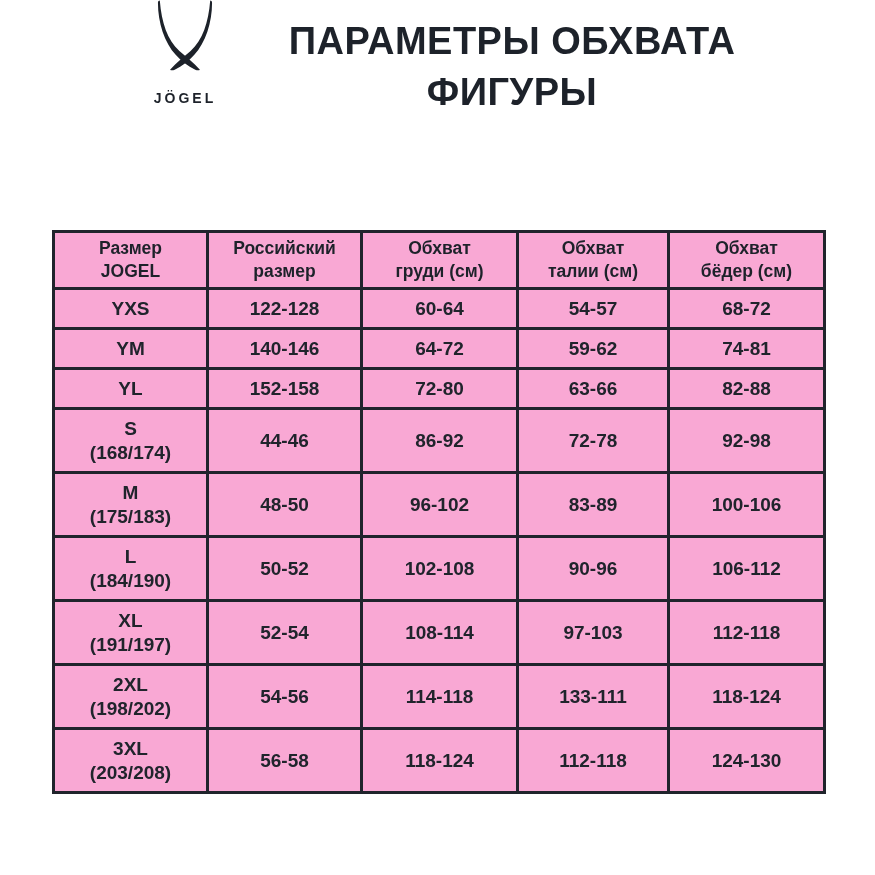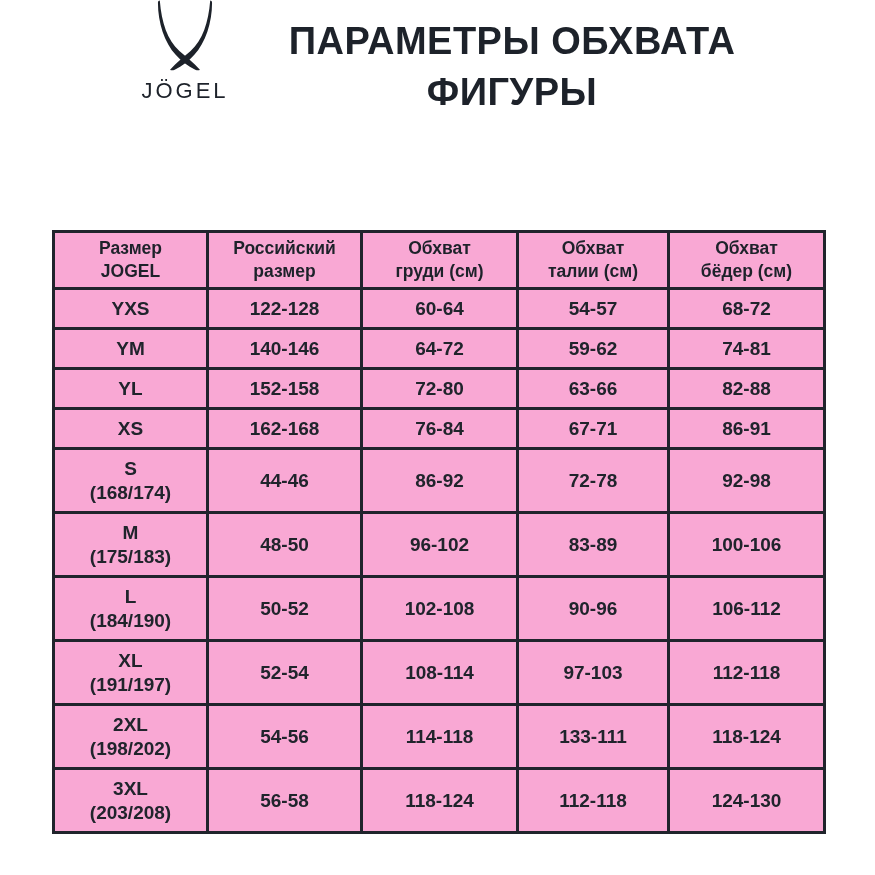--- a/index.html
+++ b/index.html
@@ -15,23 +15,23 @@
   
   .logo {
     position: absolute;
     left: 126px; top: 0;
     width: 118px;
     text-align: center;
   }
   .logo-symbol { display: block; margin: 0 auto; }
   .logo-wordmark {
     display: block;
-    margin-top: 4px;
-    font-size: 22px;
-    font-weight: normal;
+    margin-top: 16px;
+    font-size: 14px;
+    font-weight: bold;
     letter-spacing: 3px;
     color: #1d222a;
   }
 
   .title {
     position: absolute;
     left: 512px; top: 16px;
     transform: translateX(-50%);
     width: 560px;
     text-align: center;
@@ -139,27 +139,20 @@
           <td>59-62</td>
           <td>74-81</td>
         </tr>
         <tr class="single">
           <td>YL</td>
           <td>152-158</td>
           <td>72-80</td>
           <td>63-66</td>
           <td>82-88</td>
         </tr>
-        <tr class="single">
-          <td>XS</td>
-          <td>162-168</td>
-          <td>76-84</td>
-          <td>67-71</td>
-          <td>86-91</td>
-        </tr>
         <tr class="double">
           <td>S
 (168/174)</td>
           <td>44-46</td>
           <td>86-92</td>
           <td>72-78</td>
           <td>92-98</td>
         </tr>
         <tr class="double">
           <td>M

